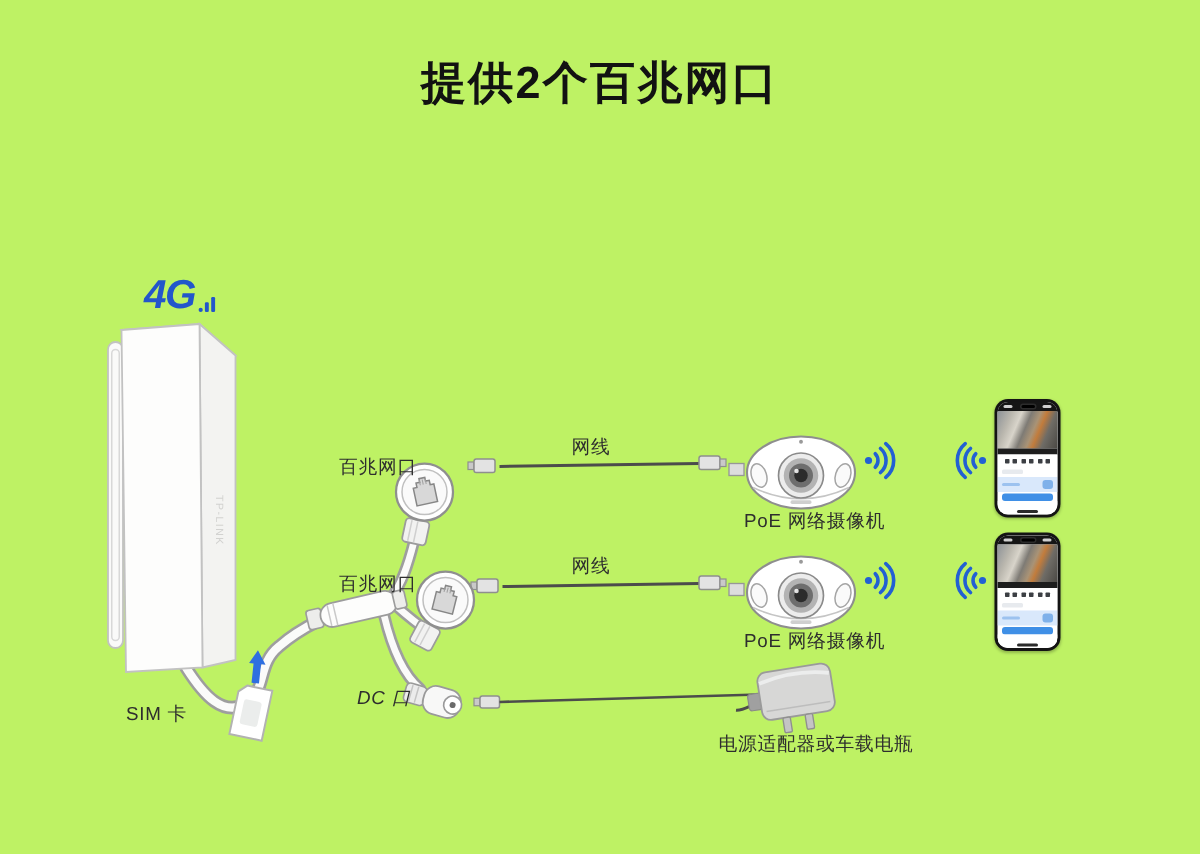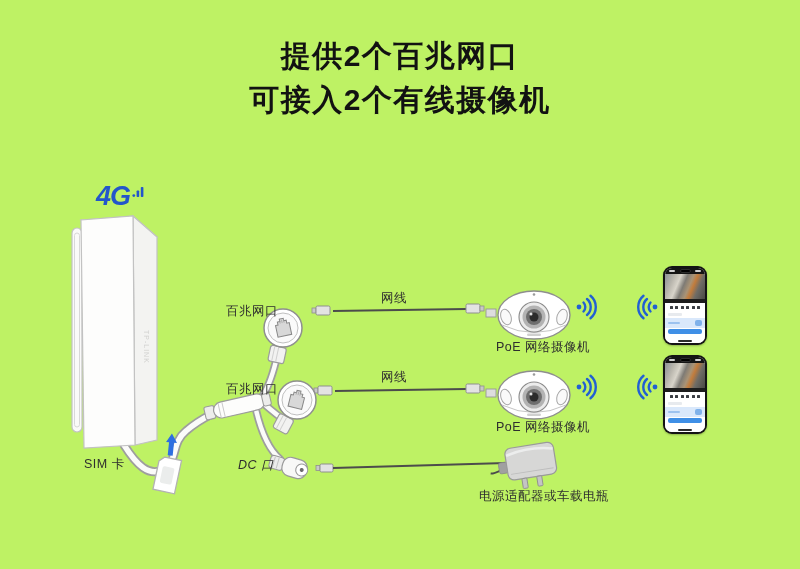--- a/index.html
+++ b/index.html
@@ -25,21 +25,21 @@
   .lbl{
     position:absolute;font-size:12.5px;color:#2e2e2e;z-index:4;
     white-space:nowrap;letter-spacing:0.5px;
   }
   svg{display:block;overflow:visible;}
   .wiring{position:absolute;left:0;top:0;z-index:1;}
   .comp{position:absolute;z-index:2;}
   
   .logo4g{
     position:absolute;left:96px;top:183px;z-index:3;
-    display:flex;align-items:flex-start;gap:2px;
+    display:flex;align-items:flex-end;gap:2px;
   }
   .logo4g .txt{
     font-size:27px;font-weight:700;font-style:italic;
     color:#2356cb;line-height:26px;letter-spacing:-1px;
   }
   
   .phone{
     position:absolute;width:44px;height:79px;z-index:2;
     background:#141414;border-radius:9px;padding:2px;
     box-sizing:border-box;
@@ -67,21 +67,20 @@
   .ph-chin{flex:1;background:#fff;position:relative;}
   .ph-chin i{position:absolute;left:50%;bottom:1.5px;width:14px;height:2px;background:#2b2b2b;border-radius:1px;transform:translateX(-50%);}
 </style>
 </head>
 <body>
 
 <div class="stage">
 
   <div class="title">
     <div class="line">提供2个百兆网口</div>
-    <div class="line">可接入2个有线摄像机</div>
   </div>
 
   <svg class="wiring" width="800" height="569" viewBox="0 0 800 569">
 
     <g>
       <path d="M124,445 C136,464 149,478 164,469 C178,461 171,443 186,431 C194,424 202,419 212,414" fill="none" stroke="#9e9e9e" stroke-width="9" stroke-linecap="round"></path>
       <path d="M124,445 C136,464 149,478 164,469 C178,461 171,443 186,431 C194,424 202,419 212,414" fill="none" stroke="#fbfbfa" stroke-width="5.5" stroke-linecap="round"></path>
 
       <path d="M261,398 C268,389 272,377 276,361" fill="none" stroke="#9e9e9e" stroke-width="8" stroke-linecap="round"></path>
       <path d="M261,398 C268,389 272,377 276,361" fill="none" stroke="#fbfbfa" stroke-width="4.5" stroke-linecap="round"></path>
@@ -167,21 +166,21 @@
 
   <svg class="comp" style="left:60px;top:425px;" width="140" height="85" viewBox="0 0 140 85">
     <g transform="translate(107,8) rotate(6)">
       <path d="M5,0 L0,9 L3,9 L3,22 L8,22 L8,9 L11,9 Z" fill="#2e6fe0"></path>
     </g>
     <g transform="translate(100,31) rotate(12)">
       <path d="M5,0 H22 V34 H0 V5 Z" fill="#ffffff" stroke="#b2b2b2" stroke-width="1.3"></path>
       <rect x="5" y="9" width="12" height="17" rx="2" fill="#ebedec"></rect>
     </g>
   </svg>
-  <div class="lbl" style="left:84px;top:456px;">SIM 卡</div>
+  <div class="lbl" style="left:84px;top:468px;">SIM 卡</div>
 
   <svg class="comp" style="left:258px;top:303px;" width="54" height="62" viewBox="0 0 54 62">
     <g transform="translate(13,42) rotate(12)">
       <rect x="0" y="0" width="16" height="16" rx="2.5" fill="#f2f2f1" stroke="#9c9c9c" stroke-width="1.2"></rect>
       <line x1="4" y1="1" x2="4" y2="15" stroke="#cfcfcf" stroke-width="1"></line>
       <line x1="8" y1="1" x2="8" y2="15" stroke="#cfcfcf" stroke-width="1"></line>
     </g>
     <circle cx="25" cy="25" r="19" fill="#ffffff" stroke="#8f8f8f" stroke-width="1.5"></circle>
     <circle cx="25" cy="25" r="15" fill="#fafafa" stroke="#c0c0c0" stroke-width="1"></circle>
     <g transform="rotate(-12 25 24)">

